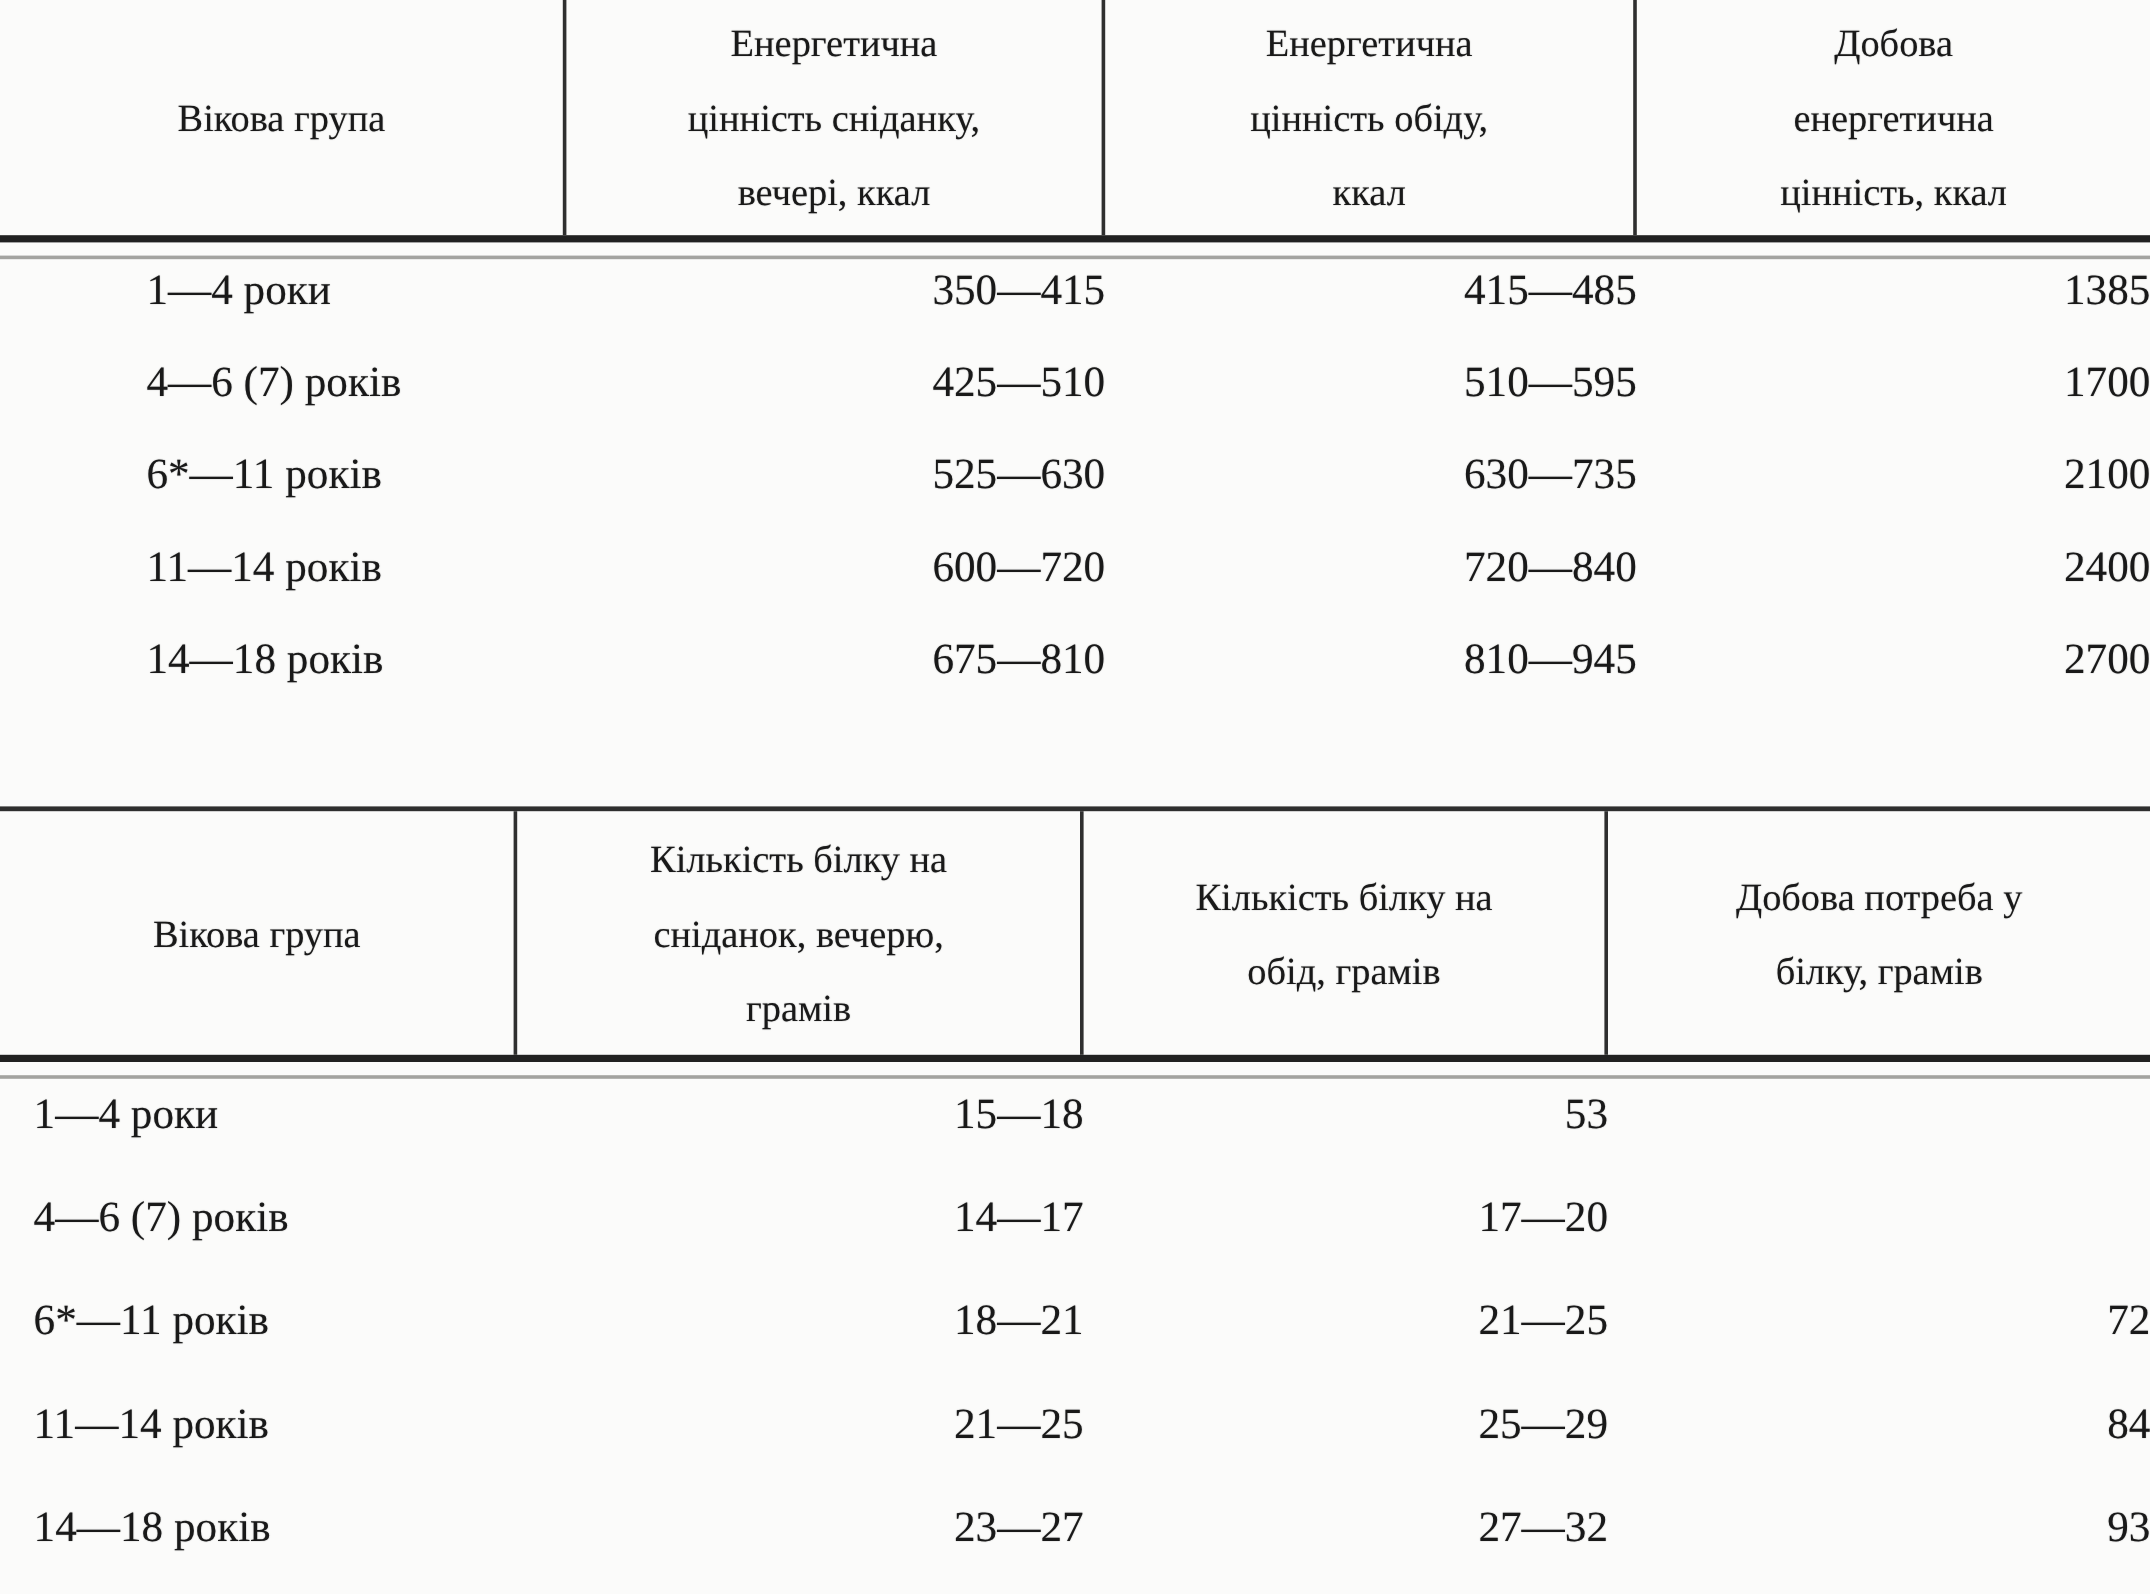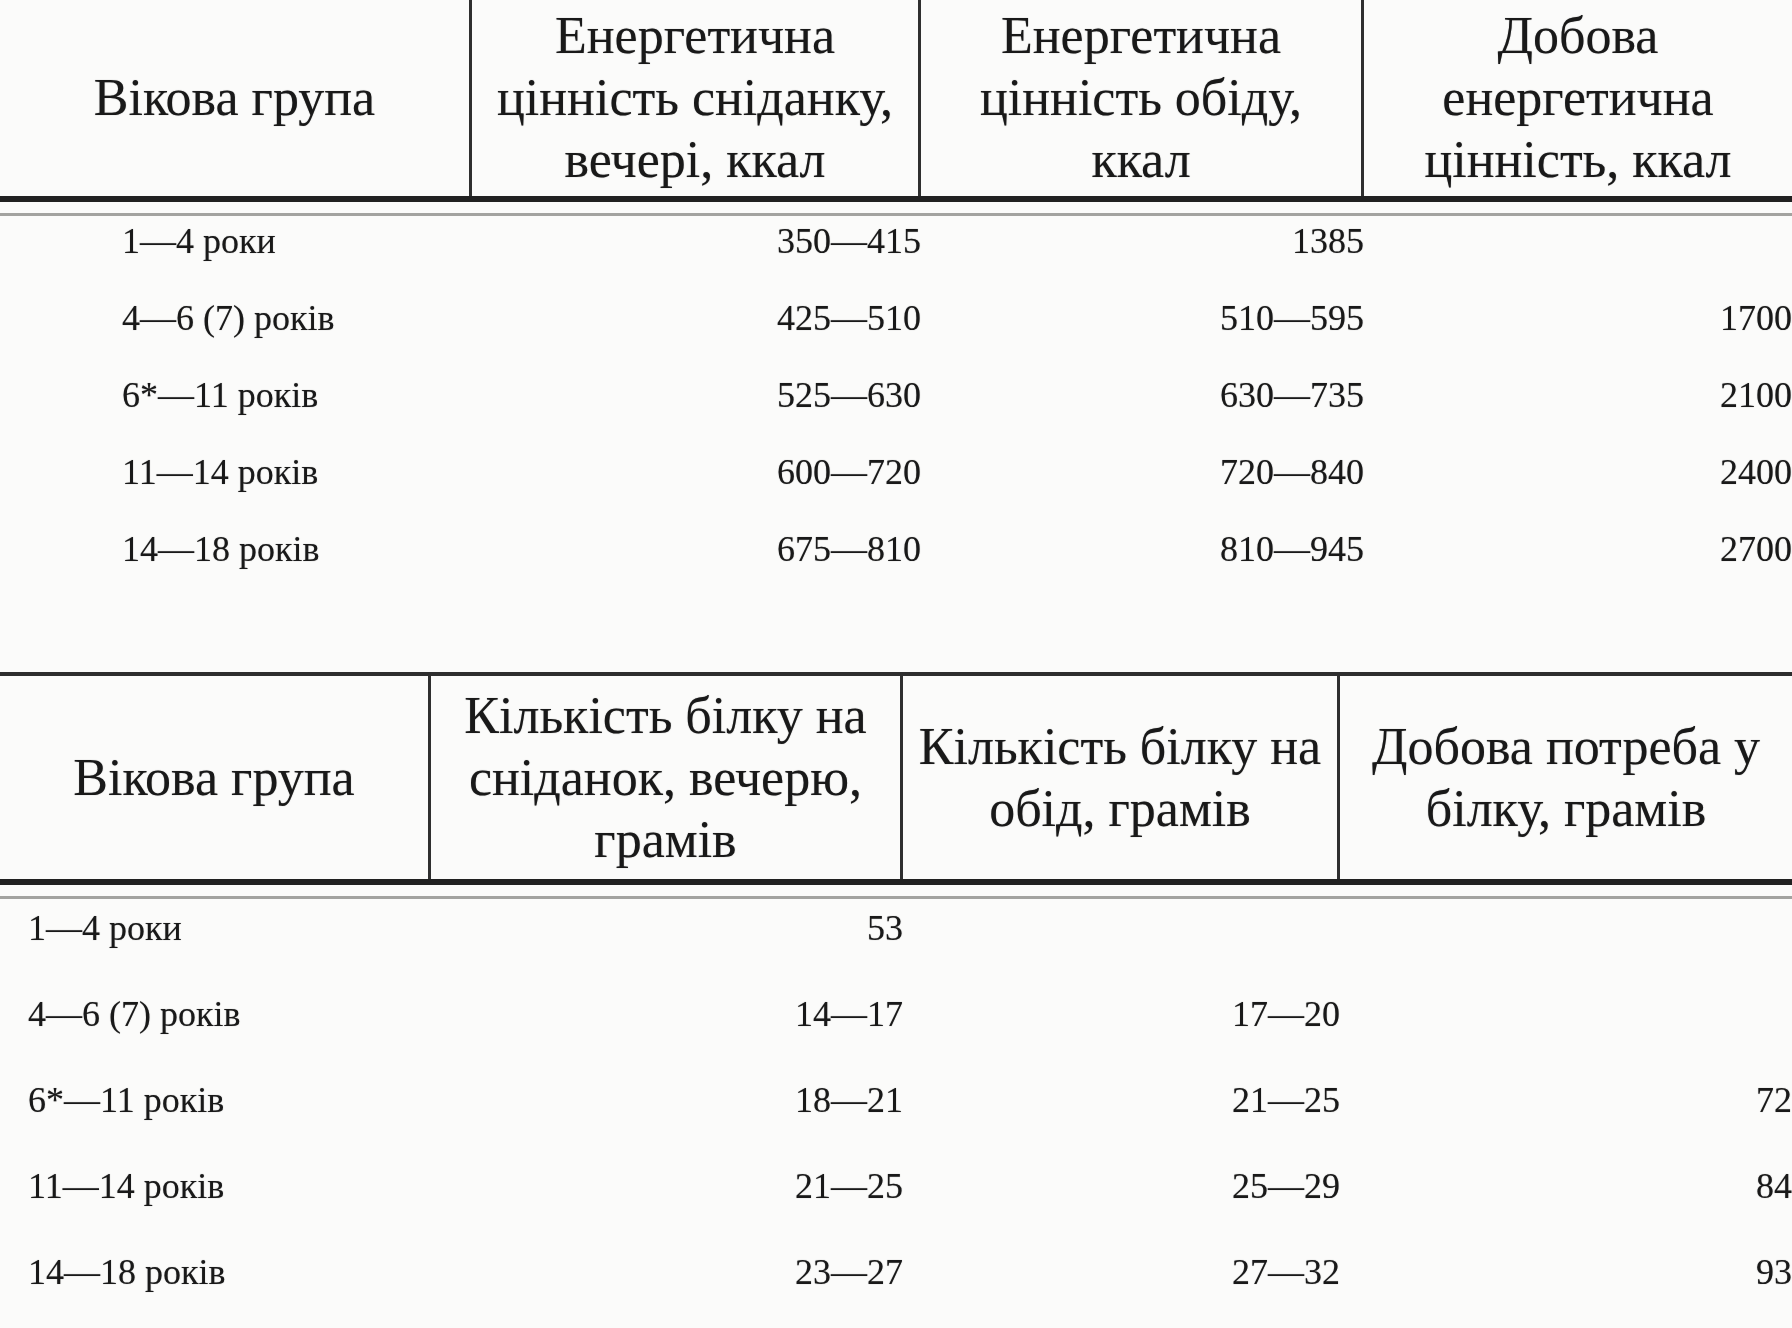--- a/index.html
+++ b/index.html
@@ -21,21 +21,21 @@
   
   .hd {
     display: grid;
   }
   .hd .hcell {
     display: flex;
     align-items: center;
     justify-content: center;
     text-align: center;
     white-space: pre-line;
-    font-size: 52px;
+    font-size: 32px;
     line-height: 62px;
   }
   .hd .hcell.sep { border-right: 3px solid #2f2f2f; }
 
   .body-rows .row {
     display: grid;
     align-items: center;
     font-size: 36px;
   }
   .cell { white-space: nowrap; }
@@ -94,20 +94,21 @@
 цінність обіду,
 ккал</div>
       <div class="hcell">Добова
 енергетична
 цінність, ккал</div>
     </div>
     <div class="body-rows">
       <div class="row">
         <div class="cell age">1—4 роки</div>
         <div class="cell center">350—415</div>
+        <div class="cell center">415—485</div>
         <div class="cell center">1385</div>
       </div>
       <div class="row">
         <div class="cell age">4—6 (7) років</div>
         <div class="cell center">425—510</div>
         <div class="cell center">510—595</div>
         <div class="cell center">1700</div>
       </div>
       <div class="row">
         <div class="cell age">6*—11 років</div>
@@ -137,20 +138,21 @@
 сніданок, вечерю,
 грамів</div>
       <div class="hcell sep">Кількість білку на
 обід, грамів</div>
       <div class="hcell">Добова потреба у
 білку, грамів</div>
     </div>
     <div class="body-rows">
       <div class="row">
         <div class="cell age">1—4 роки</div>
+        <div class="cell center">15—18</div>
         <div class="cell center">53</div>
       </div>
       <div class="row">
         <div class="cell age">4—6 (7) років</div>
         <div class="cell center">14—17</div>
         <div class="cell center">17—20</div>
       </div>
       <div class="row">
         <div class="cell age">6*—11 років</div>
         <div class="cell center">18—21</div>

